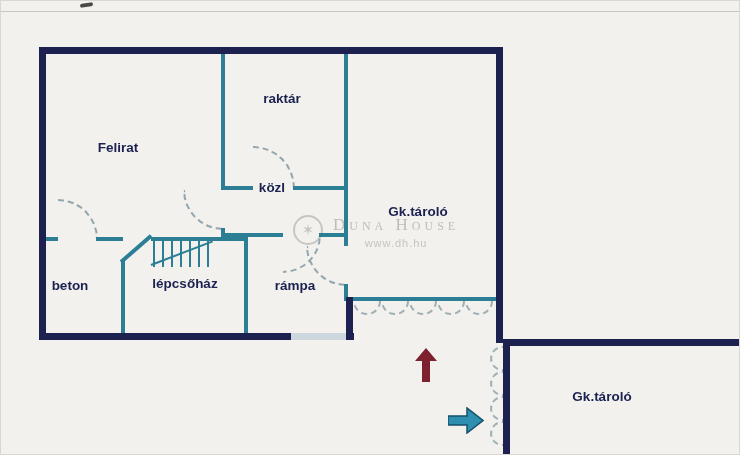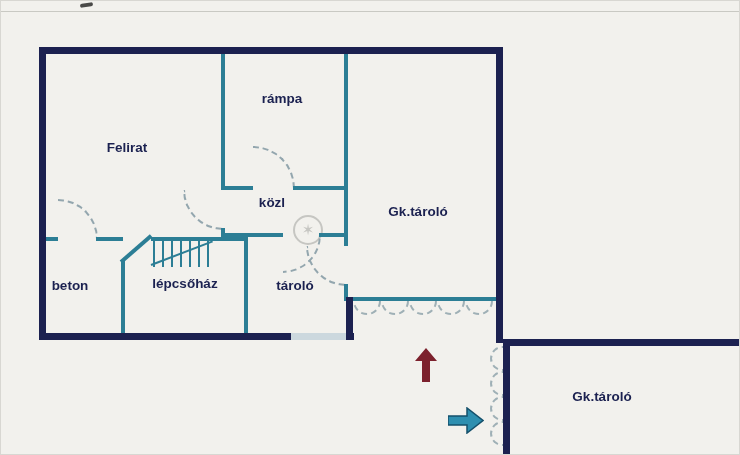--- a/index.html
+++ b/index.html
@@ -49,20 +49,22 @@
 <body>
 
 <div class="plan">
 
   <div class="artifact-line" style="left:0;top:10px;width:740px;height:1px;"></div>
   <div class="artifact-mark" style="left:79px;top:2px;width:13px;height:4px;"></div>
 
   <div class="watermark" style="left:292px;top:214px;">
     <div class="wm-logo">✶</div>
     <div class="wm-text">
+      <div class="wm-brand">Duna House</div>
+      <div class="wm-url">www.dh.hu</div>
     </div>
   </div>
 
   <div class="wall-navy" style="left:38px;top:46px;width:464px;height:7px;"></div>
   <div class="wall-navy" style="left:38px;top:46px;width:7px;height:293px;"></div>
   <div class="wall-navy" style="left:495px;top:46px;width:7px;height:296px;"></div>
   <div class="wall-navy" style="left:38px;top:332px;width:252px;height:7px;"></div>
   <div class="opening" style="left:290px;top:332px;width:55px;height:7px;"></div>
   <div class="wall-navy" style="left:345px;top:332px;width:8px;height:7px;"></div>
   <div class="wall-navy" style="left:345px;top:296px;width:7px;height:43px;"></div>
@@ -111,27 +113,27 @@
     <div class="scallop" style="left:112px;top:-14px;width:28px;height:28px;"></div>
   </div>
 
   <div class="scallop-row" style="left:470px;top:345px;width:32px;height:100px;">
     <div class="scallop" style="left:19px;top:0;width:25px;height:25px;"></div>
     <div class="scallop" style="left:19px;top:25px;width:25px;height:25px;"></div>
     <div class="scallop" style="left:19px;top:50px;width:25px;height:25px;"></div>
     <div class="scallop" style="left:19px;top:75px;width:25px;height:25px;"></div>
   </div>
 
-  <div class="label" style="left:281px;top:97px;">rámpa</div>
-  <div class="label" style="left:126px;top:146px;">Felirat</div>
-  <div class="label" style="left:271px;top:201px;">közl</div>
+  <div class="label" style="left:281px;top:97px;">raktár</div>
+  <div class="label" style="left:117px;top:146px;">Felirat</div>
+  <div class="label" style="left:271px;top:186px;">közl</div>
   <div class="label" style="left:417px;top:210px;">Gk.tároló</div>
   <div class="label" style="left:69px;top:284px;">beton</div>
   <div class="label" style="left:184px;top:282px;">lépcsőház</div>
-  <div class="label" style="left:294px;top:284px;">tároló</div>
+  <div class="label" style="left:294px;top:284px;">rámpa</div>
   <div class="label" style="left:601px;top:395px;">Gk.tároló</div>
 
 
   <div class="arrow-wrap" style="left:414px;top:347px;">
     <svg width="22" height="34" viewBox="0 0 22 34">
       <polygon points="11,0 22,13 15,13 15,34 7,34 7,13 0,13" fill="#7c212d"></polygon>
     </svg>
   </div>
   <div class="arrow-wrap" style="left:447px;top:406px;">
     <svg width="36" height="27" viewBox="0 0 36 27">

